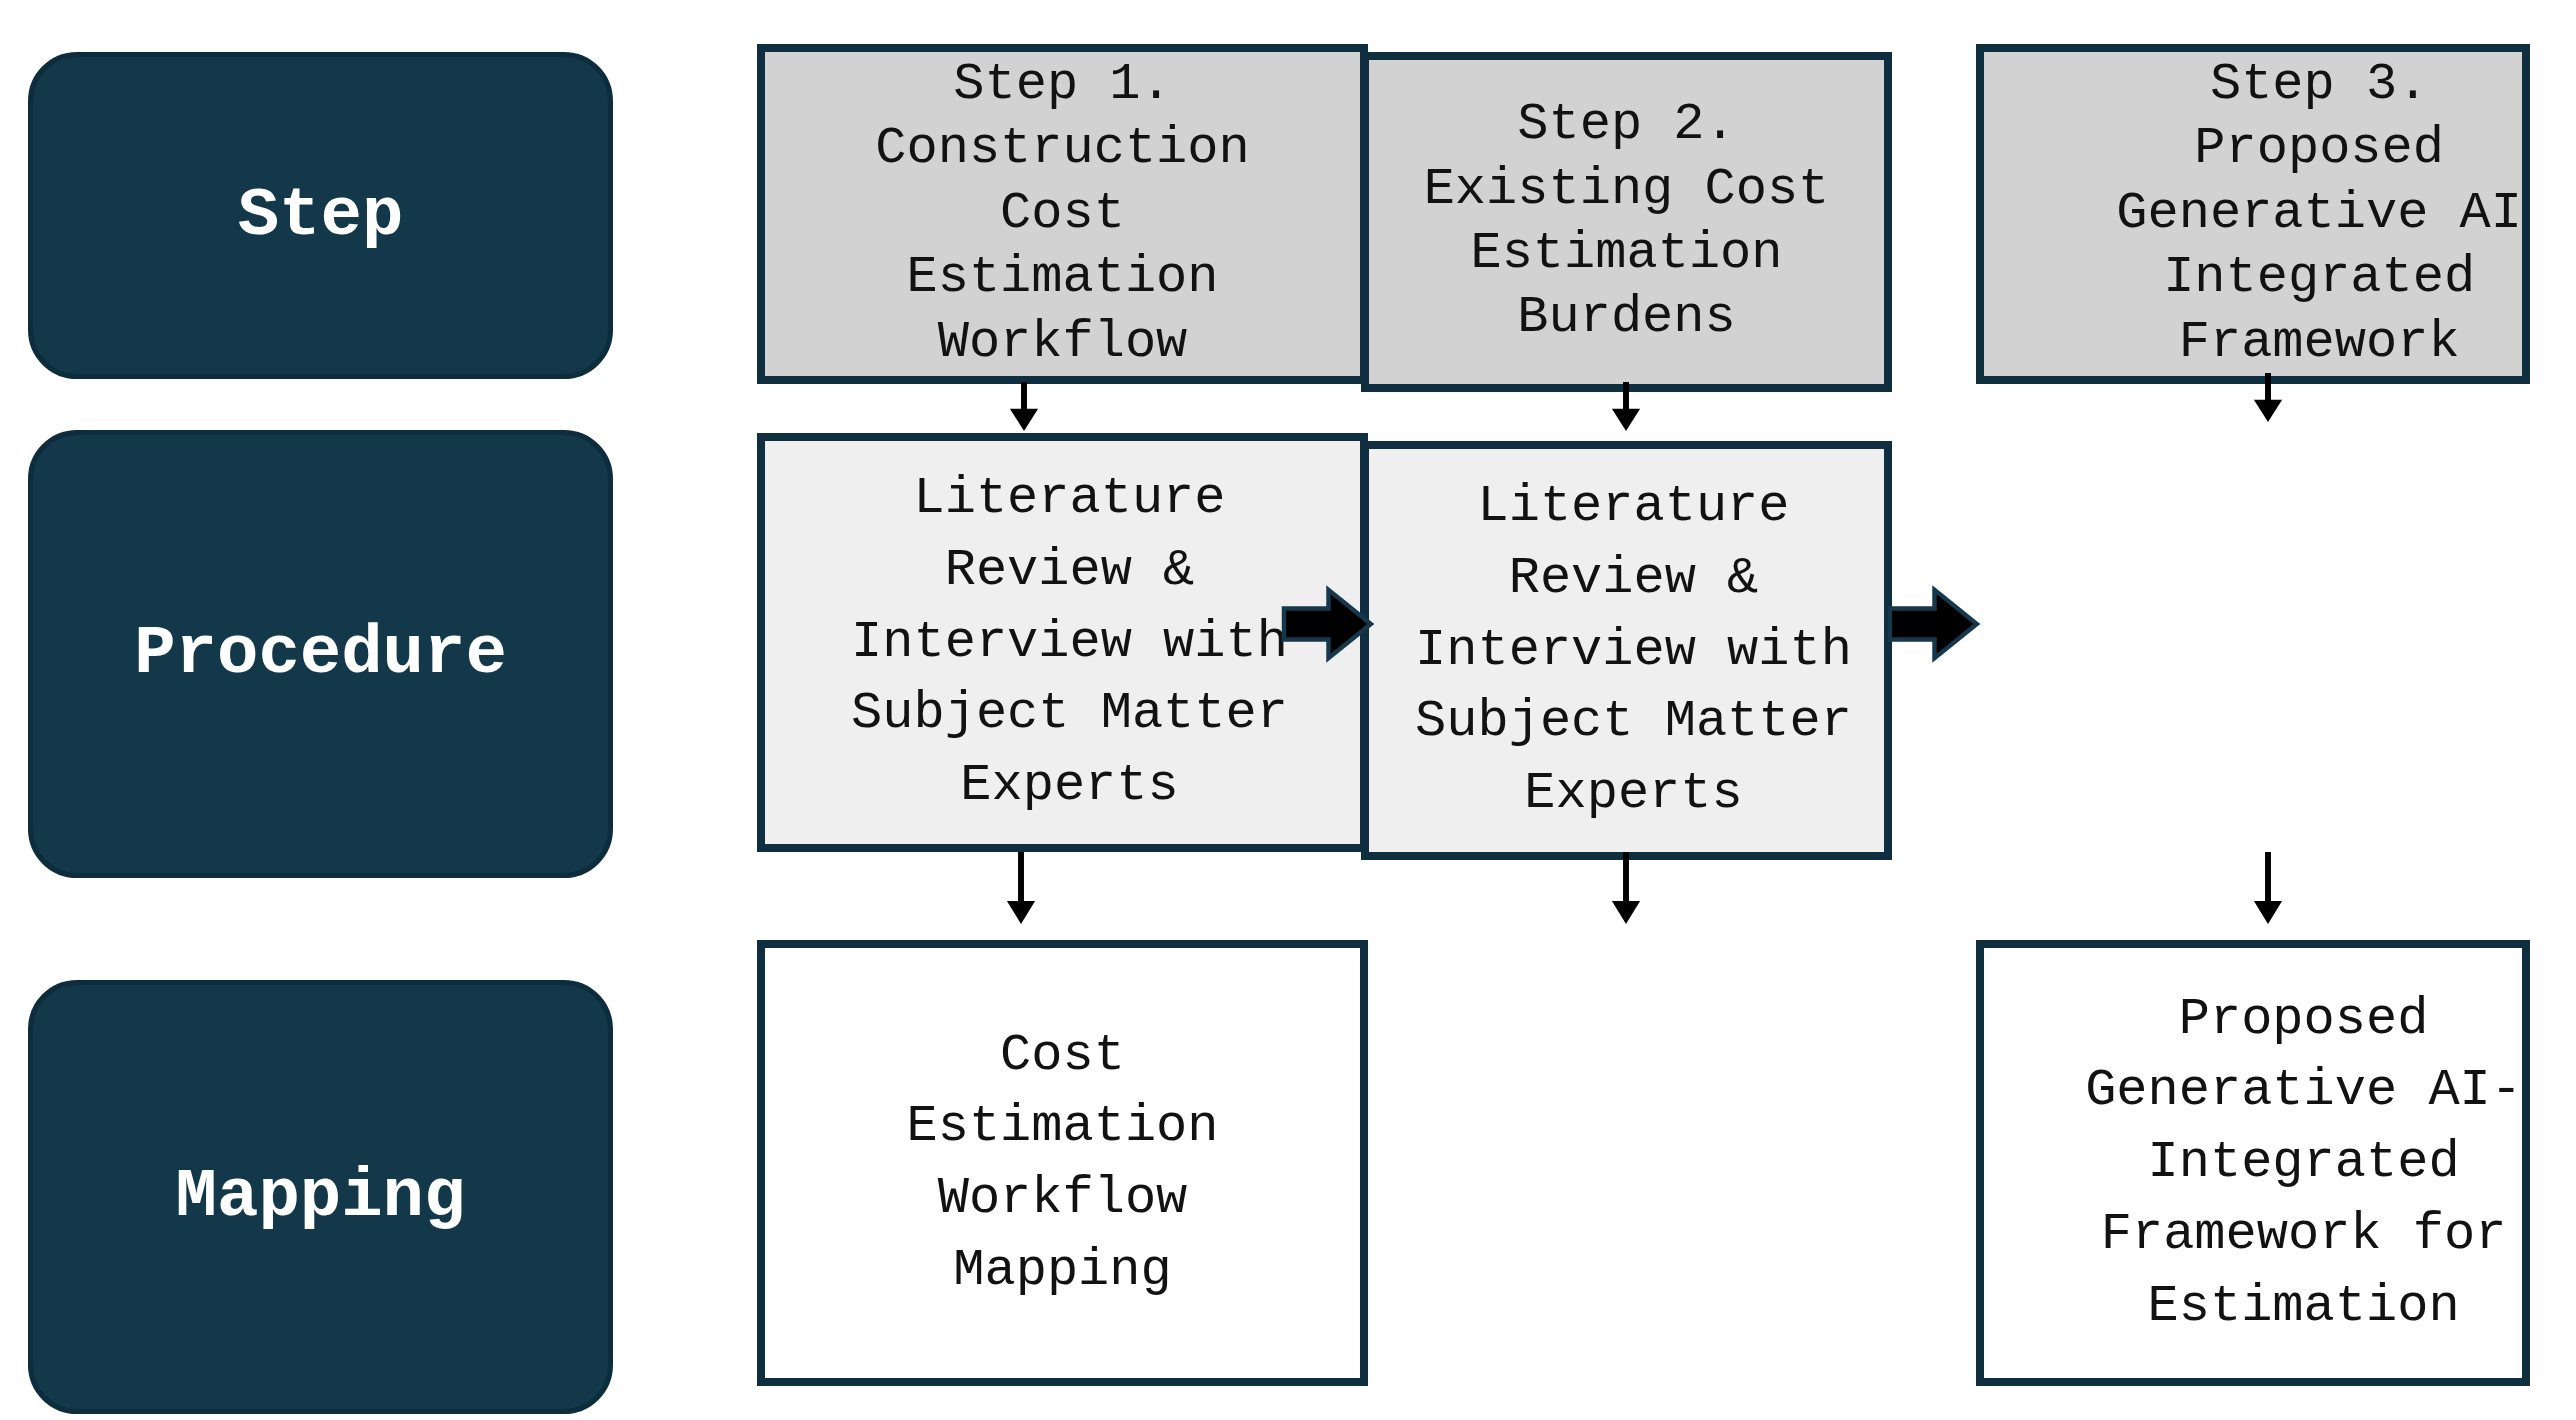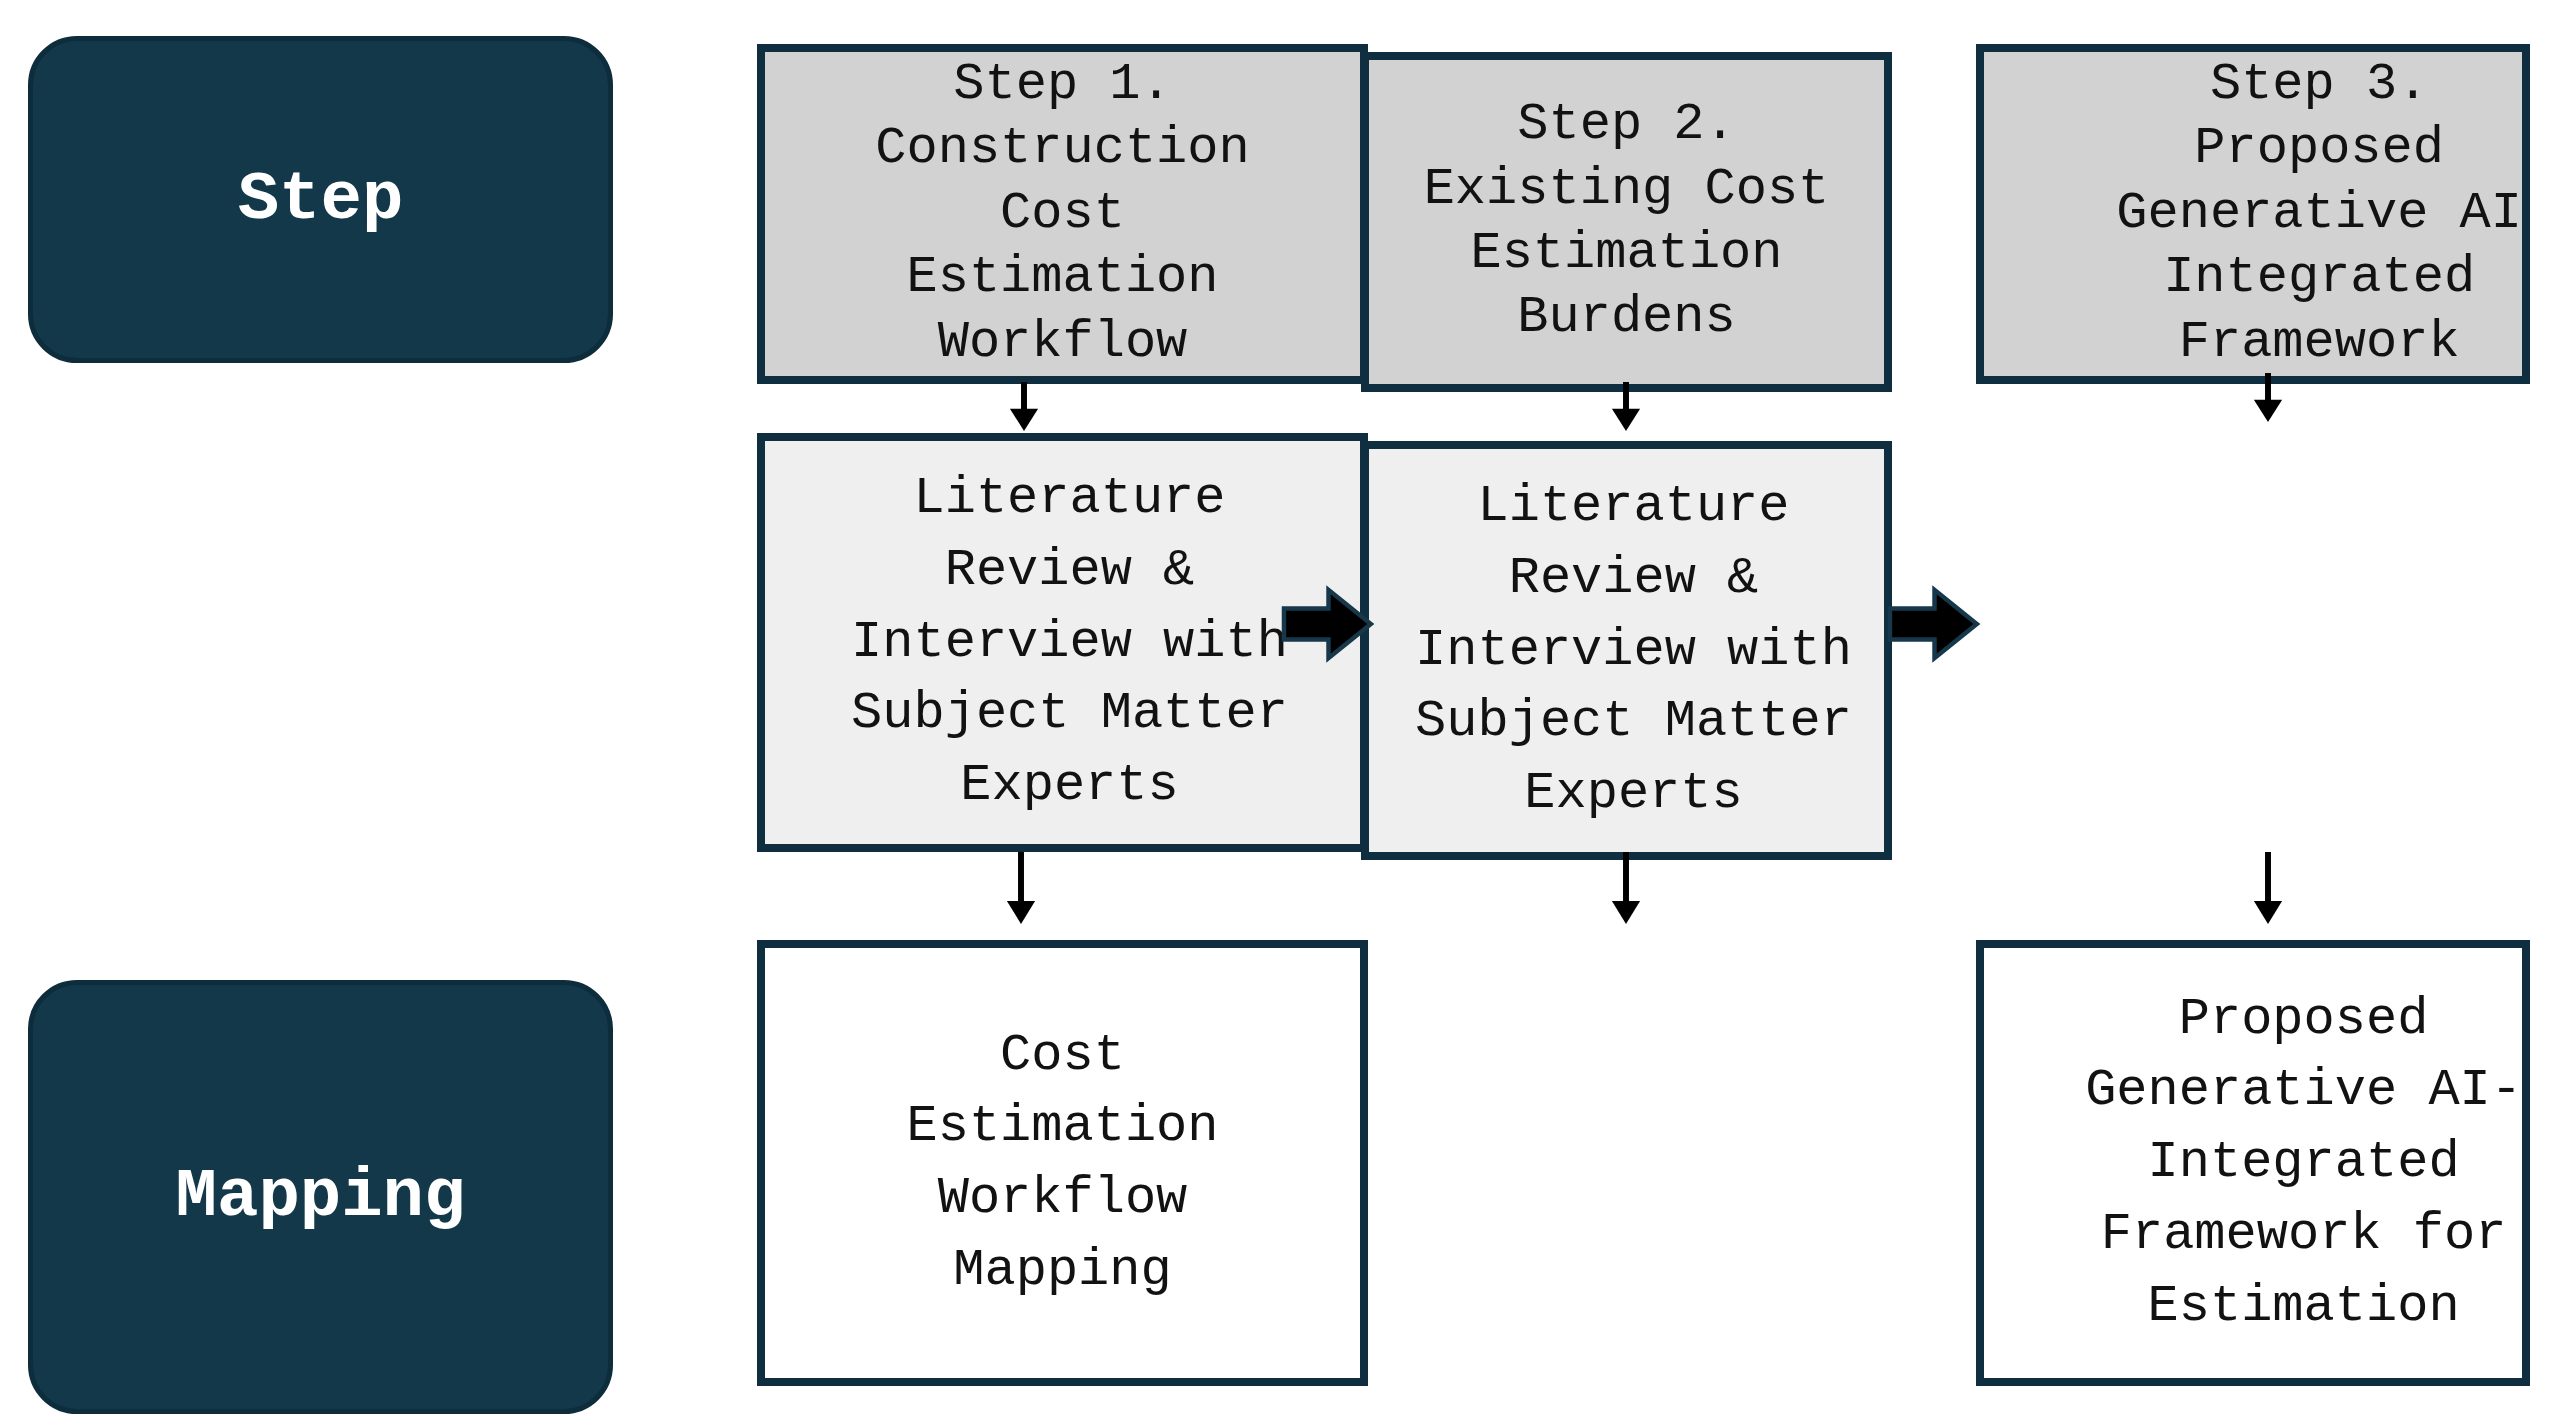--- a/index.html
+++ b/index.html
@@ -26,21 +26,21 @@
     border: 5.2px solid var(--dark-box-border, #0d2c3c);
     border-radius: 49px;
     display: flex;
     align-items: center;
     justify-content: center;
     color: var(--label-text, #ffffff);
     font-weight: bold;
     font-size: 69px;
     text-align: center;
   }
-  .rowlabel.step      { top: 36px;   height: 327px; }
+  .rowlabel.step      { top: 52px;   height: 327px; }
   .rowlabel.procedure { top: 430px;  height: 448px; }
   .rowlabel.outcome   { top: 980px; height: 434px; }
 
   
   .cell {
     position: absolute;
     box-sizing: border-box;
     border: 8.2px solid var(--navy, #0f2f40);
     display: flex;
     align-items: center;
@@ -75,20 +75,23 @@
     stroke-linejoin: miter;
   }
 </style>
 </head>
 <body>
 
 <div class="canvas">
 
   <div class="rowlabel step">
     <span>Step</span>
+  </div>
+  <div class="rowlabel procedure">
+    <span>Procedure</span>
   </div>
   <div class="rowlabel outcome">
     <span>Mapping</span>
   </div>
 
   <div class="cell r1 c1">
     <span>Step 1.
 Construction
 Cost
 Estimation

